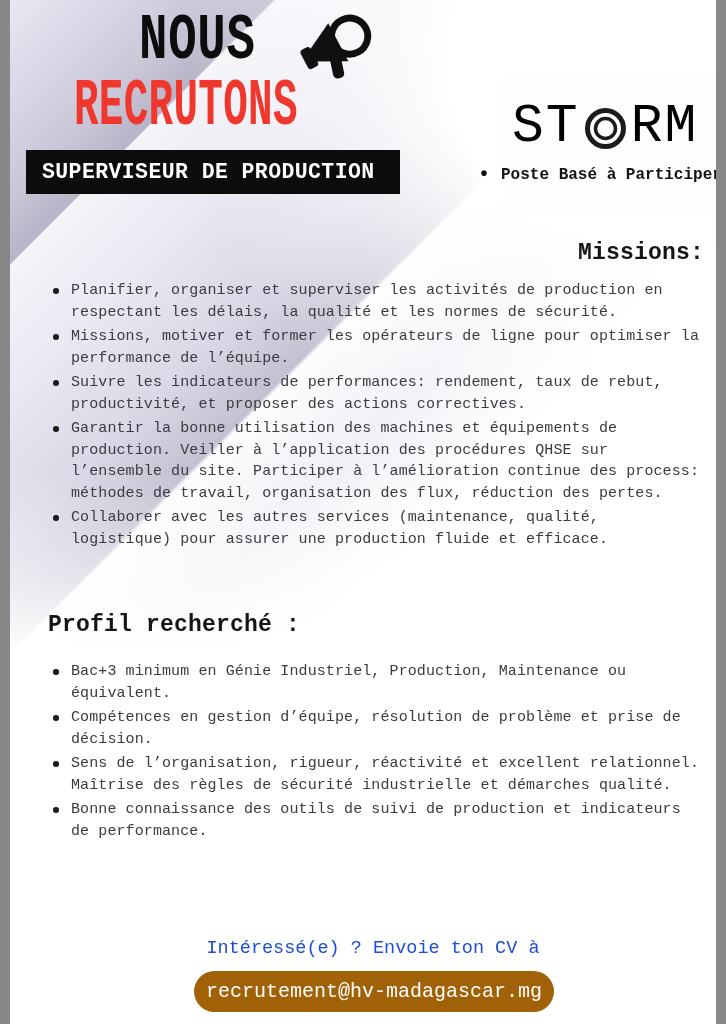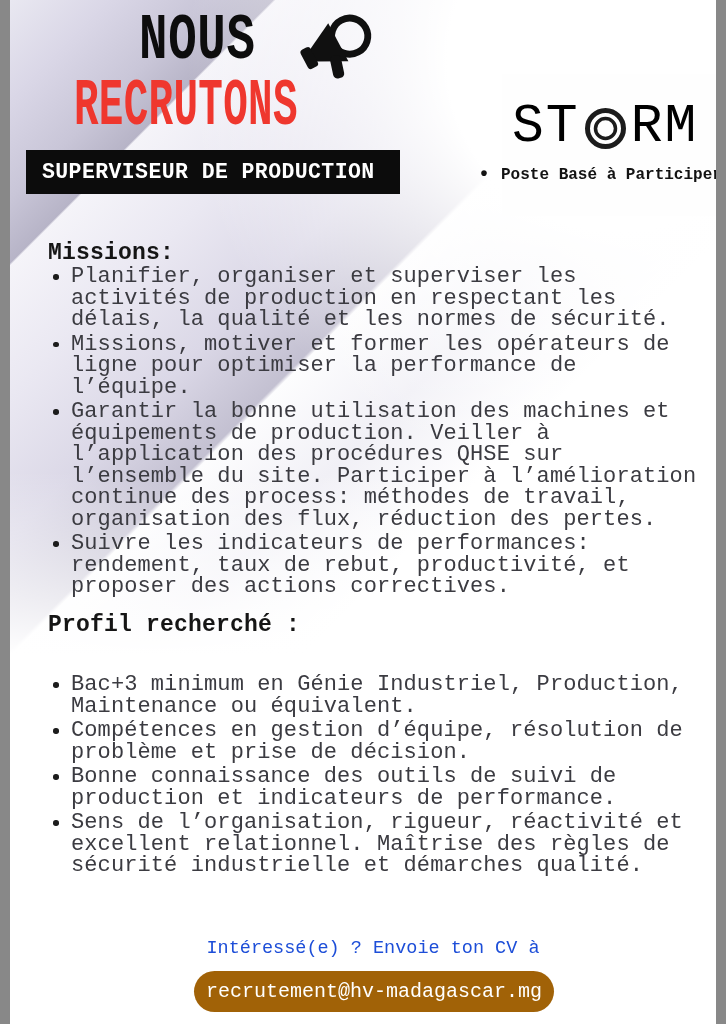--- a/index.html
+++ b/index.html
@@ -54,25 +54,25 @@
     display:flex; align-items:center; gap:11px;
     font-size:16px; font-weight:700; color:#131313; white-space:nowrap;
   }
   .loc-bullet { font-size:20px; line-height:1; }
   .section { position:absolute; left:38px; width:656px; }
   .missions { top:240px; }
   .profile  { top:612px; }
   .section h2 {
     margin:0; font-size:23px; font-weight:800; color:#151515; letter-spacing:0.2px;
   }
-  .missions h2 { margin-bottom:0; }
-  .profile  h2 { margin-bottom:36px; }
+  .missions h2 { margin-bottom:14px;text-align:right; }
+  .profile  h2 { margin-bottom:23px; }
   .bullet-list {
     list-style:none; margin:0; padding:0;
-    font-size:22px; line-height:21.5px; color:#3b3b41; letter-spacing:0.1px;
+    font-size:15px; line-height:21.5px; color:#3b3b41; letter-spacing:0.1px;
   }
   .bullet-list li { position:relative; padding-left:23px; margin-bottom:3px; }
   .bullet-list li::before {
     content:""; position:absolute; left:5px; top:8px;
     width:5.5px; height:5.5px; border-radius:50%; background:#1c1c1c;
   }
   .cta-text {
     position:absolute; left:0; top:938px; width:726px; margin:0;
     text-align:center; font-size:18.5px; color:#1d4ed8;
   }
@@ -122,32 +122,33 @@
   <div class="location">
     <span class="loc-bullet">•</span>
     <span>Poste Basé à Participer</span>
   </div>
 
   <section class="section missions">
     <h2>Missions:</h2>
     <ul class="bullet-list">
         <li>Planifier, organiser et superviser les activités de production en respectant les délais, la qualité et les normes de sécurité.</li>
         <li>Missions, motiver et former les opérateurs de ligne pour optimiser la performance de l’équipe.</li>
+        <li>Suivre les indicateurs de performances: rendement, taux de rebut, productivité, et proposer des actions correctives.</li>
         <li>Garantir la bonne utilisation des machines et équipements de production. Veiller à l’application des procédures QHSE sur l’ensemble du site. Participer à l’amélioration continue des process: méthodes de travail, organisation des flux, réduction des pertes.</li>
-        <li>Suivre les indicateurs de performances: rendement, taux de rebut, productivité, et proposer des actions correctives.</li>
+        <li>Collaborer avec les autres services (maintenance, qualité, logistique) pour assurer une production fluide et efficace.</li>
       </ul>
   </section>
 
   <section class="section profile">
     <h2>Profil recherché :</h2>
     <ul class="bullet-list">
         <li>Bac+3 minimum en Génie Industriel, Production, Maintenance ou équivalent.</li>
         <li>Compétences en gestion d’équipe, résolution de problème et prise de décision.</li>
+        <li>Sens de l’organisation, rigueur, réactivité et excellent relationnel. Maîtrise des règles de sécurité industrielle et démarches qualité.</li>
         <li>Bonne connaissance des outils de suivi de production et indicateurs de performance.</li>
-        <li>Sens de l’organisation, rigueur, réactivité et excellent relationnel. Maîtrise des règles de sécurité industrielle et démarches qualité.</li>
       </ul>
   </section>
 
   <p class="cta-text">Intéressé(e) ? Envoie ton CV à</p>
 
   <a class="cta-button">
     <span>recrutement@hv-madagascar.mg</span>
   </a>
 
 </div>

